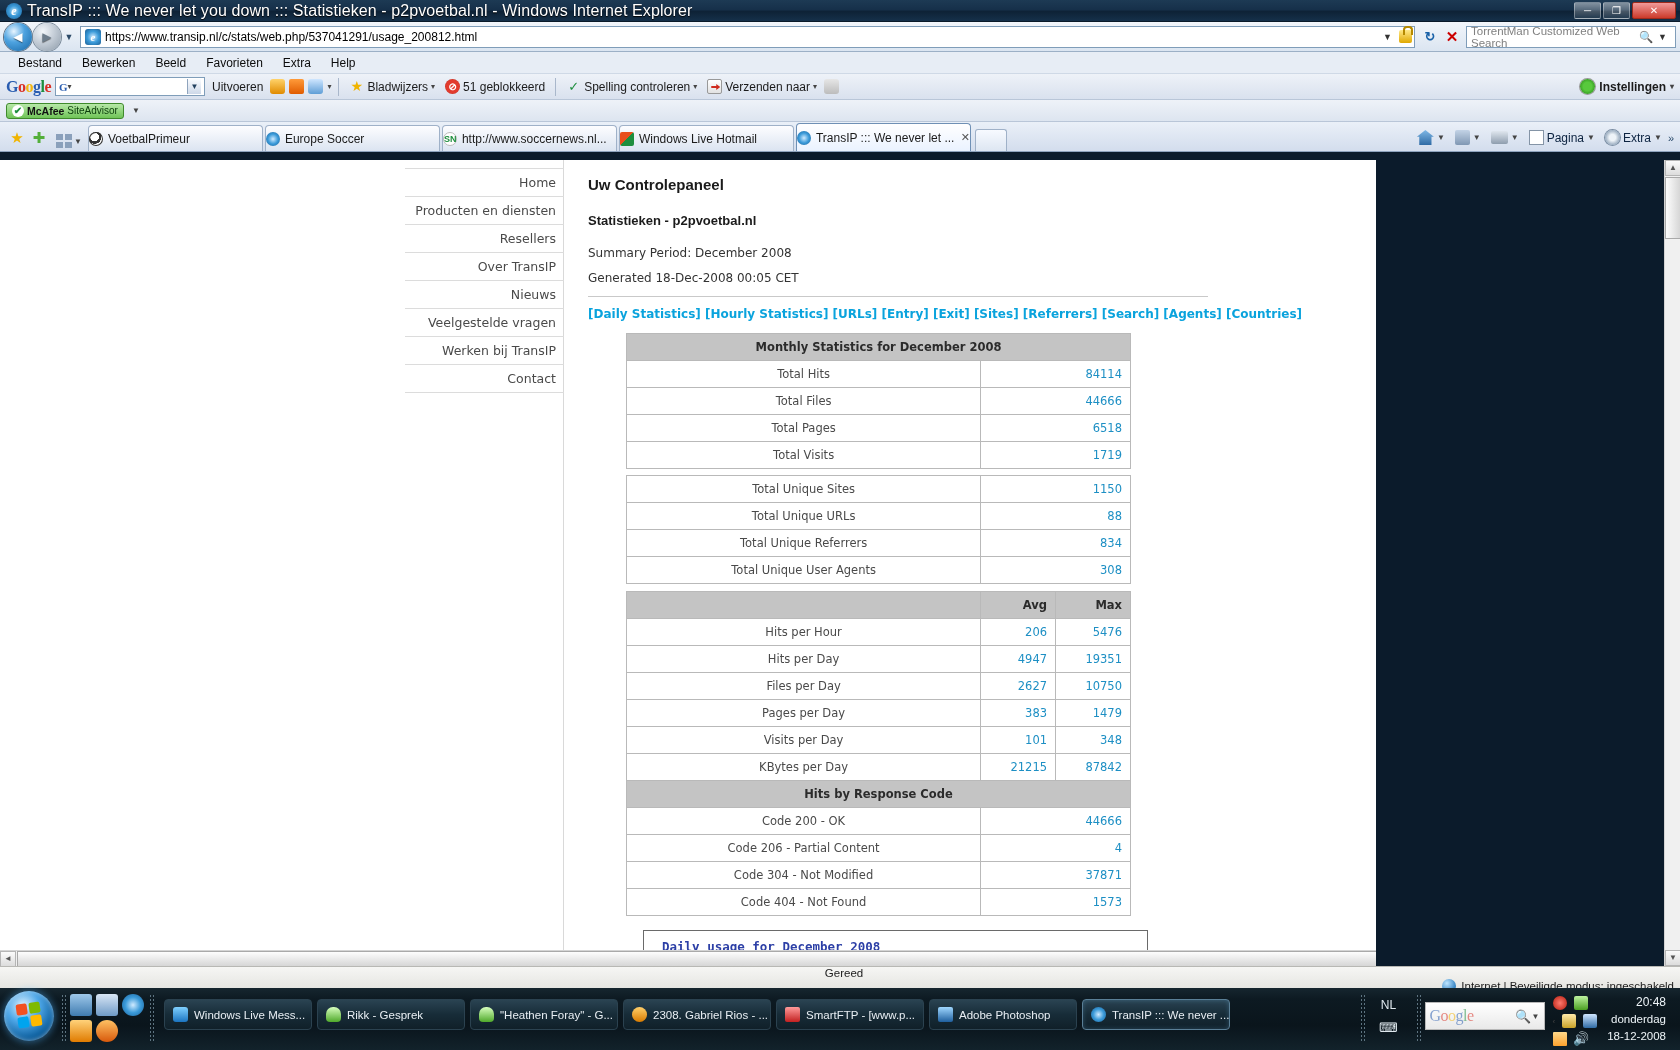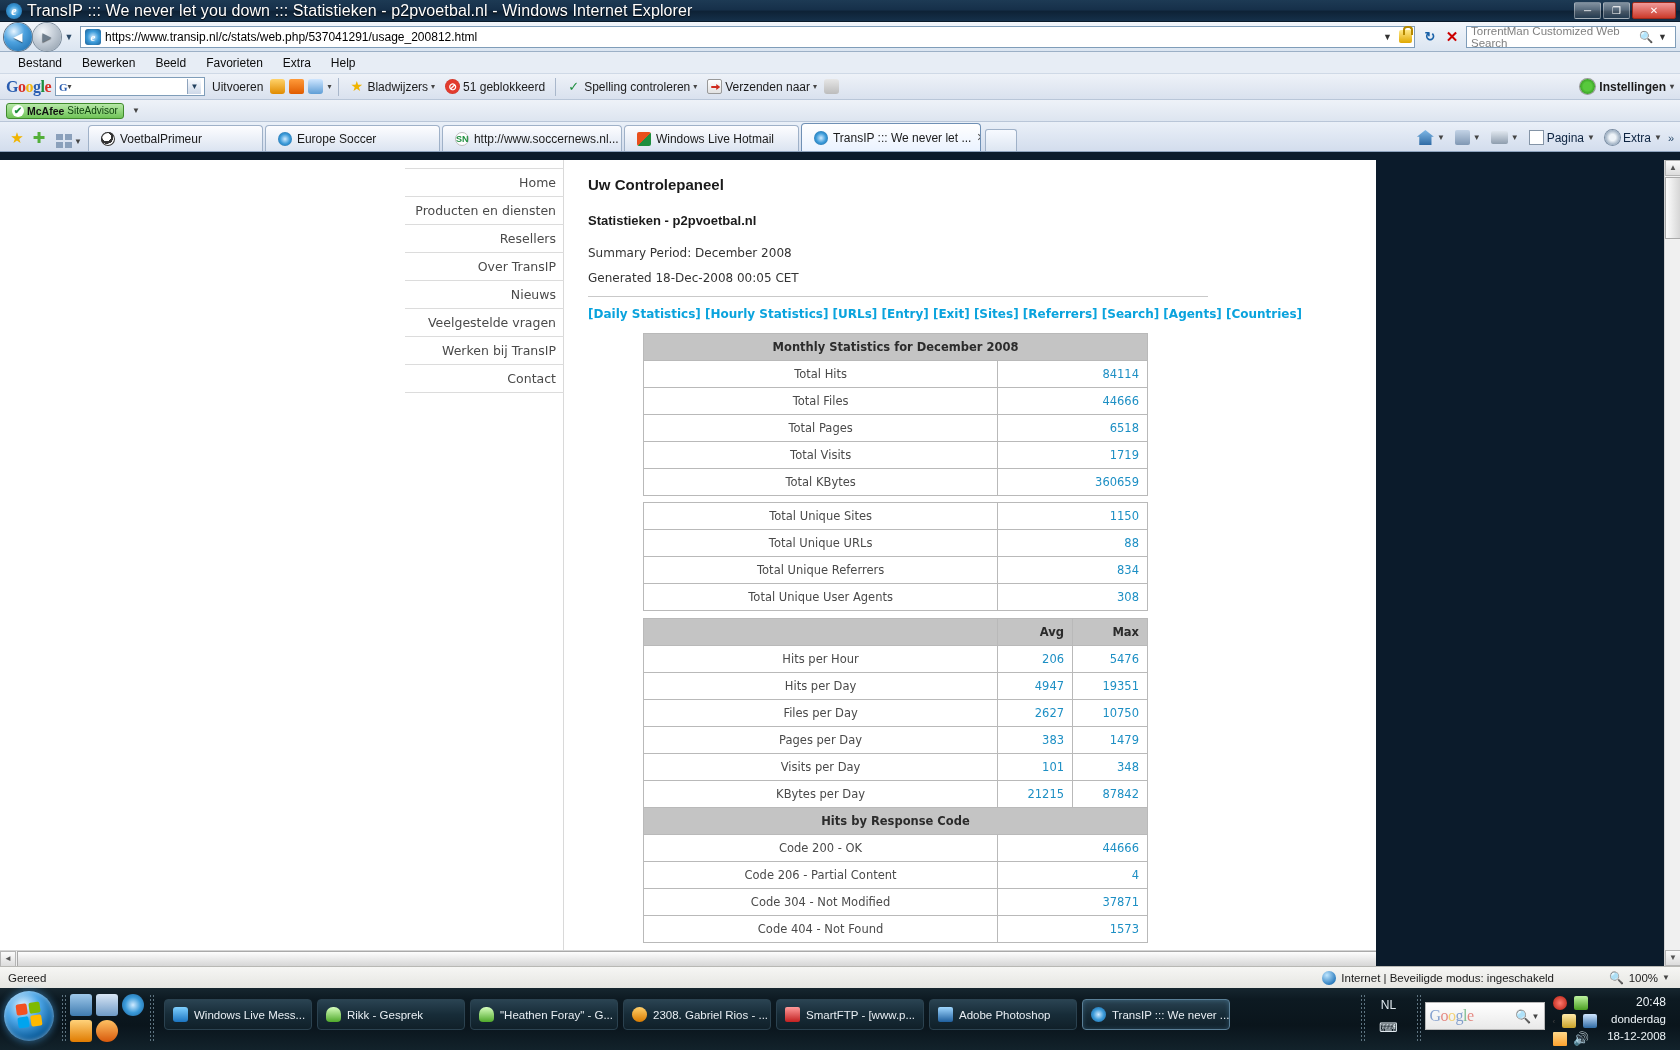--- a/index.html
+++ b/index.html
@@ -113,21 +113,21 @@
 
   
   .tabbar { height:30px; background:linear-gradient(to bottom,#eaf0f8,#d3dded); display:flex; align-items:flex-end; padding-left:6px; border-bottom:1px solid #8ea3bd; }
   .fav-ico { width:22px; height:26px; display:flex; align-items:center; justify-content:center; font-size:15px; }
   .fav-ico.star{color:#f0b400;} .fav-ico.add{color:#53af3a;}
   .quick { display:flex; align-items:center; gap:2px; margin:0 6px 3px 6px; }
   .quick-grid { width:16px;height:14px;display:grid;grid-template-columns:1fr 1fr;grid-template-rows:1fr 1fr;gap:2px;}
   .quick-grid i{background:#8aa0bb;display:block;}
   .tab {
     height:26px; min-width:175px; max-width:180px; display:flex; align-items:center; gap:5px;
-    padding:0 12px; font-size:12px; color:#1b1b1b; border:1px solid #9fb1c8; border-bottom:none;
+    padding:0 0; font-size:12px; color:#1b1b1b; border:1px solid #9fb1c8; border-bottom:none;
     border-radius:4px 4px 0 0; background:linear-gradient(to bottom,#fdfdff,#dbe4f1); margin-right:2px;
     white-space:nowrap; overflow:hidden;
   }
   .tab.active { background:linear-gradient(to bottom,#ffffff,#eaf2ff); border-color:#6f90b5; height:28px; font-weight:normal; }
   .tab .tico { width:14px;height:14px;flex:0 0 auto;border-radius:7px; }
   .tab .tclose { margin-left:auto; color:#555; font-size:11px; }
   .tico.ball { background:radial-gradient(circle at 40% 35%,#fff 0 35%,#333 36% 55%,#fff 56%); border-radius:50%; box-shadow:0 0 0 1px #333 inset;}
   .tico.ie { background:radial-gradient(circle at 50% 50%,#cfeaff 0%,#3a9ad9 50%,#1b5e94 100%); border-radius:50%;}
   .tico.sn { background:#fff; border:1px solid #bbb; font-size:9px; text-align:center; line-height:13px; font-weight:bold; color:#1e8e3e;}
   .tico.wl { background:linear-gradient(135deg,#e94f1c 0 50%,#1e8e3e 50% 100%); border-radius:2px;}
@@ -153,21 +153,21 @@
   .navcol .navrow:first-child{border-top:1px solid #dcdcdc;}
 
   .statsarea { position:absolute; left:588px; top:0; width:1076px; padding-top:10px; }
   .cp-title { font-size:15px; font-weight:bold; color:#1b1b1b; margin:6px 0 20px 0; }
   .st-title { font-size:13px; font-weight:bold; color:#1b1b1b; margin-bottom:18px; }
   .meta { font-size:12px; color:#333; line-height:15px; font-family:"DejaVu Sans", sans-serif; margin-bottom:10px;}
   .hr { height:1px; background:#c9c9c9; width:620px; margin:6px 0 10px 0; }
   .navlinks { font-size:12px; font-weight:bold; color:#0aa3dd; font-family:"DejaVu Sans", sans-serif; margin-bottom:12px;}
   .navlinks a { color:#0aa3dd; text-decoration:none; }
 
-  table.stats { border-collapse:collapse; width:505px; margin-left:55px; font-family:"DejaVu Sans", sans-serif; }
+  table.stats { border-collapse:collapse; width:505px; margin-left:38px; font-family:"DejaVu Sans", sans-serif; }
   table.stats td, table.stats th { border:1px solid #b9b9b9; font-size:11.5px; height:27px; padding:0 8px; }
   .hdr-band td { background:#c4c4c4; border:1px solid #b9b9b9; font-weight:bold; color:#2b2b2b; text-align:center; font-size:12px;}
   .lbl { text-align:center; color:#4a4a4a; width:355px; }
   .val { text-align:right; color:#1d8fc4; width:150px; }
   .val.half { width:75px; }
   .colhdr { background:#c4c4c4; font-weight:bold; color:#2b2b2b; text-align:right; }
   tr.spacer td { border:none; height:7px; padding:0; }
 
   .graphbox { width:505px; margin:14px 0 0 55px; border:1px solid #6a6a6a; background:#fff; padding:4px; }
   .graph-title { color:#2c3fa6; font-family:"DejaVu Sans Mono", monospace; font-weight:bold; font-size:12.5px; padding:4px 0 4px 14px; }
@@ -178,21 +178,21 @@
   .vs-thumb { position:absolute; left:0; top:17px; width:16px; height:62px; background:linear-gradient(to right,#fdfdfd,#d6d6d6); border:1px solid #a9a9a9;}
   .vs-down { position:absolute; left:0; bottom:0; }
   .hscroll { position:absolute; left:0; bottom:0; width:1664px; height:16px; background:#f0f0f0; border-top:1px solid #d4d4d4;}
   .hs-btn { position:absolute; width:16px; height:16px; background:linear-gradient(#fbfbfb,#dcdcdc); border:1px solid #b5b5b5; font-size:8px; text-align:center; line-height:14px; color:#555;}
   .hs-thumb { position:absolute; left:17px; top:0; width:1450px; height:16px; background:linear-gradient(#fdfdfd,#d6d6d6); border:1px solid #a9a9a9;}
 
   
   .statusbar {
     position:absolute; left:0; top:966px; width:1680px; height:22px;
     background:linear-gradient(to bottom,#f6f6f4,#e6e6e2); border-top:1px solid #b8b8b4;
-    display:flex; align-items:center; font-size:11.5px; color:#1b1b1b;
+    display:flex; align-items:center; font-size:11.5px; color:#1b1b1b;flex-direction:column;
   }
   .sb-left { padding-left:8px; }
   .sb-zone { margin-left:auto; display:flex; align-items:center; gap:5px; padding-right:6px;}
   .globe { width:14px;height:14px;border-radius:50%;background:radial-gradient(circle at 35% 30%,#bfe6ff,#2f7fc0 70%,#16527f);}
   .zoom-ctl { display:flex; align-items:center; gap:4px; width:120px; justify-content:flex-end; padding-right:10px;}
   .zmag { color:#2a7ab8; font-size:12px; }
 
   
   .taskbar {
     position:absolute; left:0; top:988px; width:1680px; height:62px;
@@ -473,24 +473,20 @@
                 <td class="val">44666</td>
               </tr>
             <tr>
                 <td class="lbl">Total Pages</td>
                 <td class="val">6518</td>
               </tr>
             <tr>
                 <td class="lbl">Total Visits</td>
                 <td class="val">1719</td>
               </tr>
-            <tr>
-                <td class="lbl">Total KBytes</td>
-                <td class="val">360659</td>
-              </tr>
             <tr class="spacer">
                 <td colspan="2"></td>
               </tr>
             <tr>
                 <td class="lbl">Total Unique Sites</td>
                 <td class="val">1150</td>
               </tr>
             <tr>
                 <td class="lbl">Total Unique URLs</td>
                 <td class="val">88</td>

